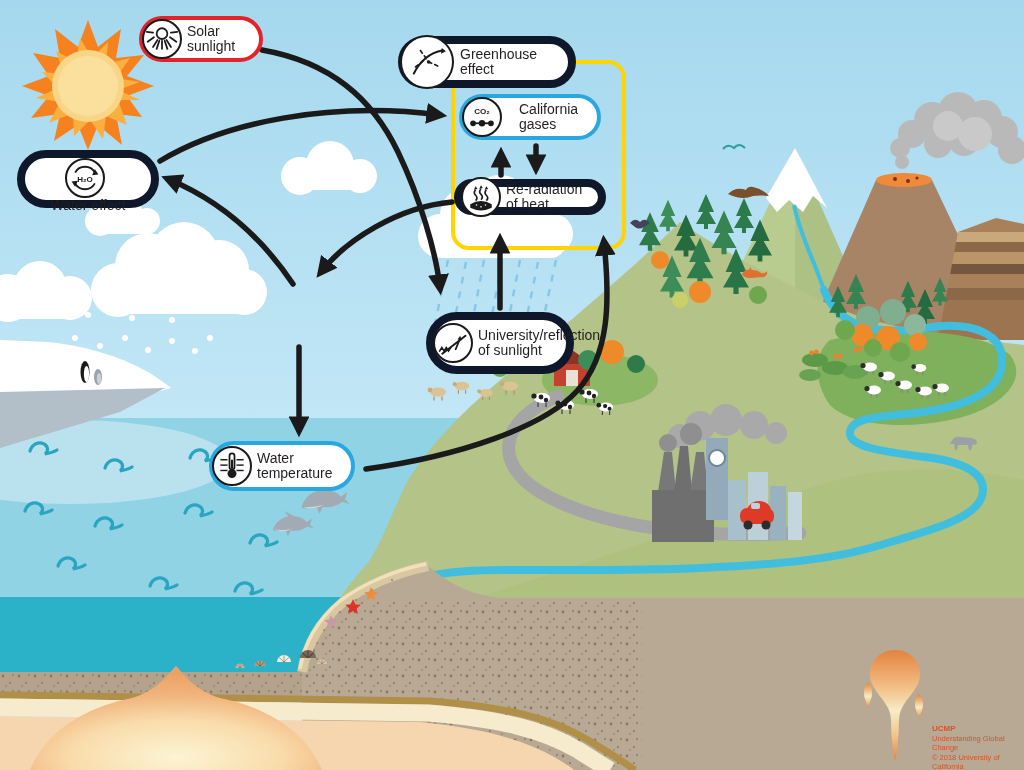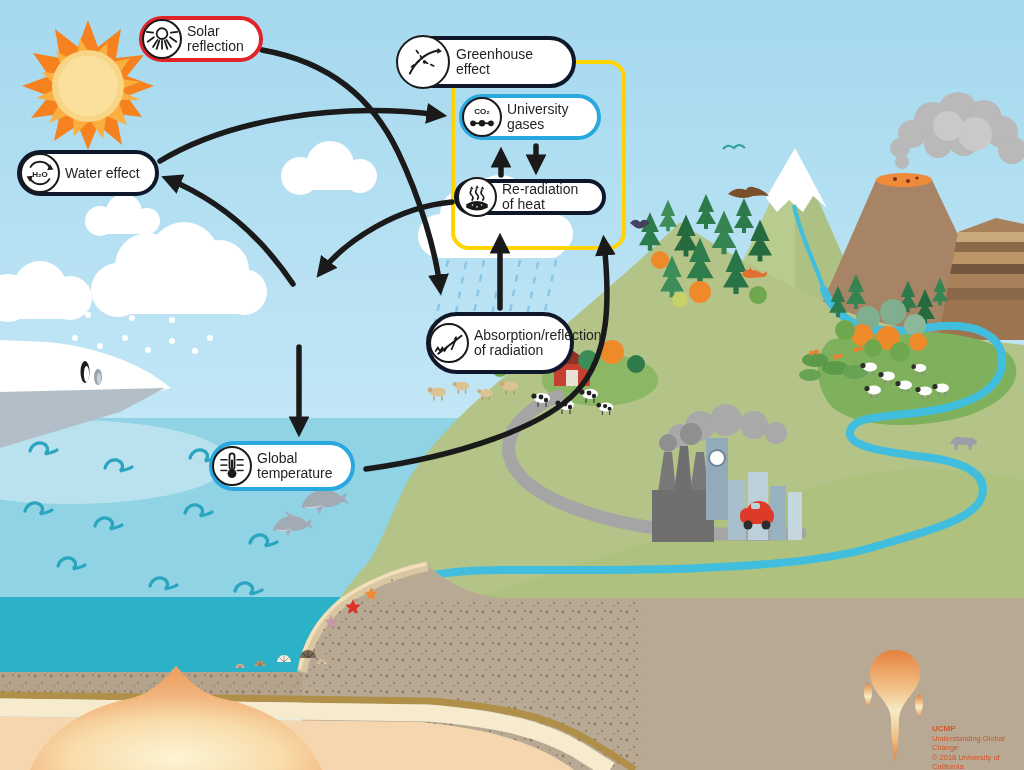--- a/index.html
+++ b/index.html
@@ -5,21 +5,21 @@
   html,body{margin:0;padding:0;background:#666;}
   #stage{position:relative;width:1024px;height:770px;overflow:hidden;background:#b9e2f4;
          font-family:"Liberation Sans",sans-serif;}
   #scene{position:absolute;left:0;top:0;z-index:1;}
   #groupbox{position:absolute;left:451px;top:60px;width:175px;height:190px;border:4px solid #ffd400;
             border-radius:18px;box-sizing:border-box;z-index:2;}
   #arrows{position:absolute;left:0;top:0;z-index:3;pointer-events:none;}
   .node{position:absolute;display:flex;align-items:center;background:#fff;border-radius:40px;
         box-sizing:border-box;z-index:4;}
   .node.red{border:4px solid #e1232a}
-  .node.yellow{border:4px solid #0f172a}
+  .node.yellow{border:8px solid #0f172a}
   .node.blue{border:4px solid #29a8df}
   .node-icon{flex:none;width:40px;height:40px;background:#fff;border:2.5px solid #1a1a1a;border-radius:50%;
              display:flex;align-items:center;justify-content:center;margin:0 5px 0 -1px;box-sizing:border-box;}
   .node-icon.lg{width:54px;height:54px;margin:-5px 6px -5px -6px;}
   .node-label{margin:0;font-size:14px;line-height:1.06;color:#231f20;}
   .one-line{white-space:nowrap;}
   .credit{position:absolute;left:932px;top:724px;width:95px;z-index:4;color:#d4552a;
           font-size:7.5px;line-height:1.25;}
   .credit p{margin:0;}
   .credit .org{font-weight:bold;font-size:8px;}
@@ -436,24 +436,24 @@
           <line x1="14" y1="20" x2="9" y2="28"></line>
           <line x1="24" y1="20" x2="29" y2="28"></line>
       <line x1="16" y1="21" x2="13" y2="30"></line>
           <line x1="22" y1="21" x2="25" y2="30"></line>
       <line x1="10" y1="17" x2="3" y2="22"></line>
           <line x1="28" y1="17" x2="35" y2="22"></line>
       <line x1="9" y1="12" x2="2" y2="11"></line>
           <line x1="29" y1="12" x2="36" y2="11"></line>
     </svg>
   </span>
-  <p class="node-label" style="width:62px;">Solar reflection</p>
-</div>
-
-<div class="node yellow" style="left:17px;top:150px;width:142px;height:46px;">
+  <p class="node-label" style="width:62px;">Solar sunlight</p>
+</div>
+
+<div class="node yellow" style="left:17px;top:150px;width:142px;height:58px;flex-direction:column;">
   <span class="node-icon">
     <svg width="34" height="34" viewBox="0 0 38 38">
       <path d="M8,13 A12.5,12.5 0 0 1 30,13" fill="none" stroke="#1a1a1a" stroke-width="2"></path>
       <path d="M30,9 l4,6 -7,1 Z" fill="#1a1a1a"></path>
       <path d="M30,25 A12.5,12.5 0 0 1 8,25" fill="none" stroke="#1a1a1a" stroke-width="2"></path>
       <path d="M8,29 l-4,-6 7,-1 Z" fill="#1a1a1a"></path>
       <text x="19" y="23" text-anchor="middle" font-size="9" font-weight="bold" fill="#1a1a1a">H₂O</text>
     </svg>
   </span>
   <p class="node-label one-line">Water effect</p>
@@ -466,31 +466,31 @@
       <path d="M46,11 l5,4 -6,3 Z" fill="#1a1a1a" stroke="none"></path>
       <path d="M20,14 L30,28" stroke-width="2" stroke-dasharray="4 4"></path>
       <path d="M30,28 L44,34" stroke-width="2" stroke-dasharray="4 4"></path>
       <circle cx="30" cy="28" r="2.2" fill="#1a1a1a" stroke="none"></circle>
       <path d="M14,34 L24,26" stroke-width="2" stroke-dasharray="4 4"></path>
     </svg>
   </span>
   <p class="node-label" style="width:105px;">Greenhouse effect</p>
 </div>
 
-<div class="node blue" style="left:459px;top:94px;width:142px;height:46px;">
+<div class="node blue" style="left:459px;top:94px;width:142px;height:46px;gap:12px;">
   <span class="node-icon">
     <svg width="34" height="34" viewBox="0 0 38 38">
       <text x="19" y="16" text-anchor="middle" font-size="9" font-weight="bold" fill="#1a1a1a">CO₂</text>
       <line x1="9" y1="26" x2="29" y2="26" stroke="#1a1a1a" stroke-width="2"></line>
       <circle cx="9" cy="26" r="3.2" fill="#1a1a1a"></circle>
           <circle cx="19" cy="26" r="3.6" fill="#1a1a1a"></circle>
           <circle cx="29" cy="26" r="3.2" fill="#1a1a1a"></circle>
     </svg>
   </span>
-  <p class="node-label" style="width:82px;">University gases</p>
+  <p class="node-label" style="width:82px;">California gases</p>
 </div>
 
 <div class="node yellow" style="left:454px;top:179px;width:152px;height:36px;">
   <span class="node-icon">
     <svg width="34" height="34" viewBox="0 0 38 38">
       <path d="M7,27 Q19,20 31,27 L31,31 Q19,37 7,31 Z" fill="#1a1a1a"></path>
       <circle cx="14" cy="28" r="0.9" fill="#fff"></circle>
           <circle cx="19" cy="30" r="0.9" fill="#fff"></circle>
           <circle cx="24" cy="28" r="0.9" fill="#fff"></circle>
       <g fill="none" stroke="#1a1a1a" stroke-width="1.8">
@@ -509,40 +509,40 @@
 
 <div class="node yellow" style="left:426px;top:312px;width:148px;height:62px;">
   <span class="node-icon">
     <svg width="34" height="34" viewBox="0 0 38 38" stroke="#1a1a1a" fill="none" stroke-linecap="round">
       <path d="M7,31 L33,11" stroke-width="2.2"></path>
       <path d="M4,28 l2.5,-4 2.5,4 2.5,-4 2.5,4 2.5,-4" stroke-width="1.8"></path>
       <path d="M22,26 L26,16" stroke-width="2"></path>
       <path d="M24,15 l3,-4 2,5 Z" fill="#1a1a1a" stroke="none"></path>
     </svg>
   </span>
-  <p class="node-label" style="width:76px;">Absorption/reflection of radiation</p>
+  <p class="node-label" style="width:76px;">University/reflection of sunlight</p>
 </div>
 
 <div class="node blue" style="left:209px;top:441px;width:146px;height:50px;">
   <span class="node-icon">
     <svg width="34" height="34" viewBox="0 0 38 38">
       <g stroke="#1a1a1a" stroke-width="1.6">
         <line x1="6" y1="12" x2="14" y2="12"></line>
             <line x1="24" y1="12" x2="32" y2="12"></line>
         <line x1="6" y1="18" x2="14" y2="18"></line>
             <line x1="24" y1="18" x2="32" y2="18"></line>
         <line x1="6" y1="24" x2="14" y2="24"></line>
             <line x1="24" y1="24" x2="32" y2="24"></line>
       </g>
       <rect x="16.2" y="5" width="5.6" height="18" rx="2.8" fill="#fff" stroke="#1a1a1a" stroke-width="2"></rect>
       <line x1="19" y1="12" x2="19" y2="22" stroke="#1a1a1a" stroke-width="2.4"></line>
       <circle cx="19" cy="27.5" r="5" fill="#1a1a1a"></circle>
     </svg>
   </span>
-  <p class="node-label" style="width:84px;">Global temperature</p>
+  <p class="node-label" style="width:84px;">Water temperature</p>
 </div>
 
 <div class="credit">
   <p class="org">UCMP</p>
   <p>Understanding Global Change</p>
   <p>© 2018 University of California</p>
 
 </div>
 
 </div>

